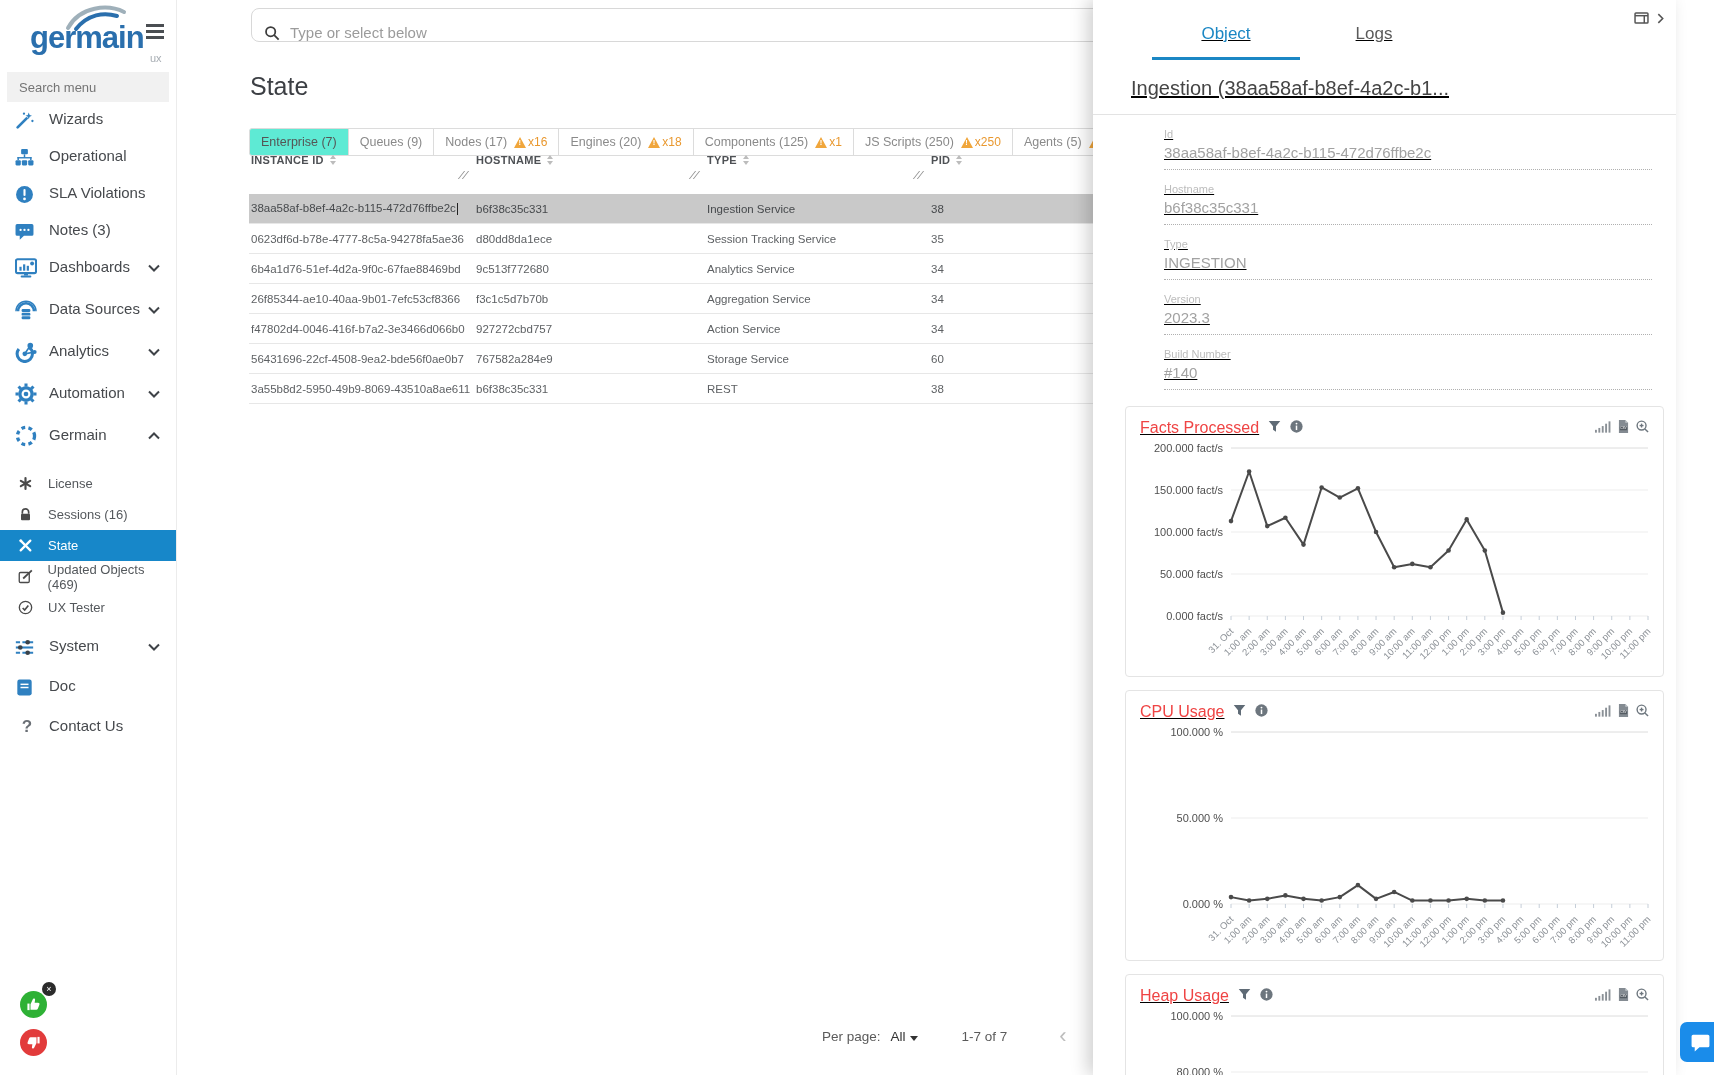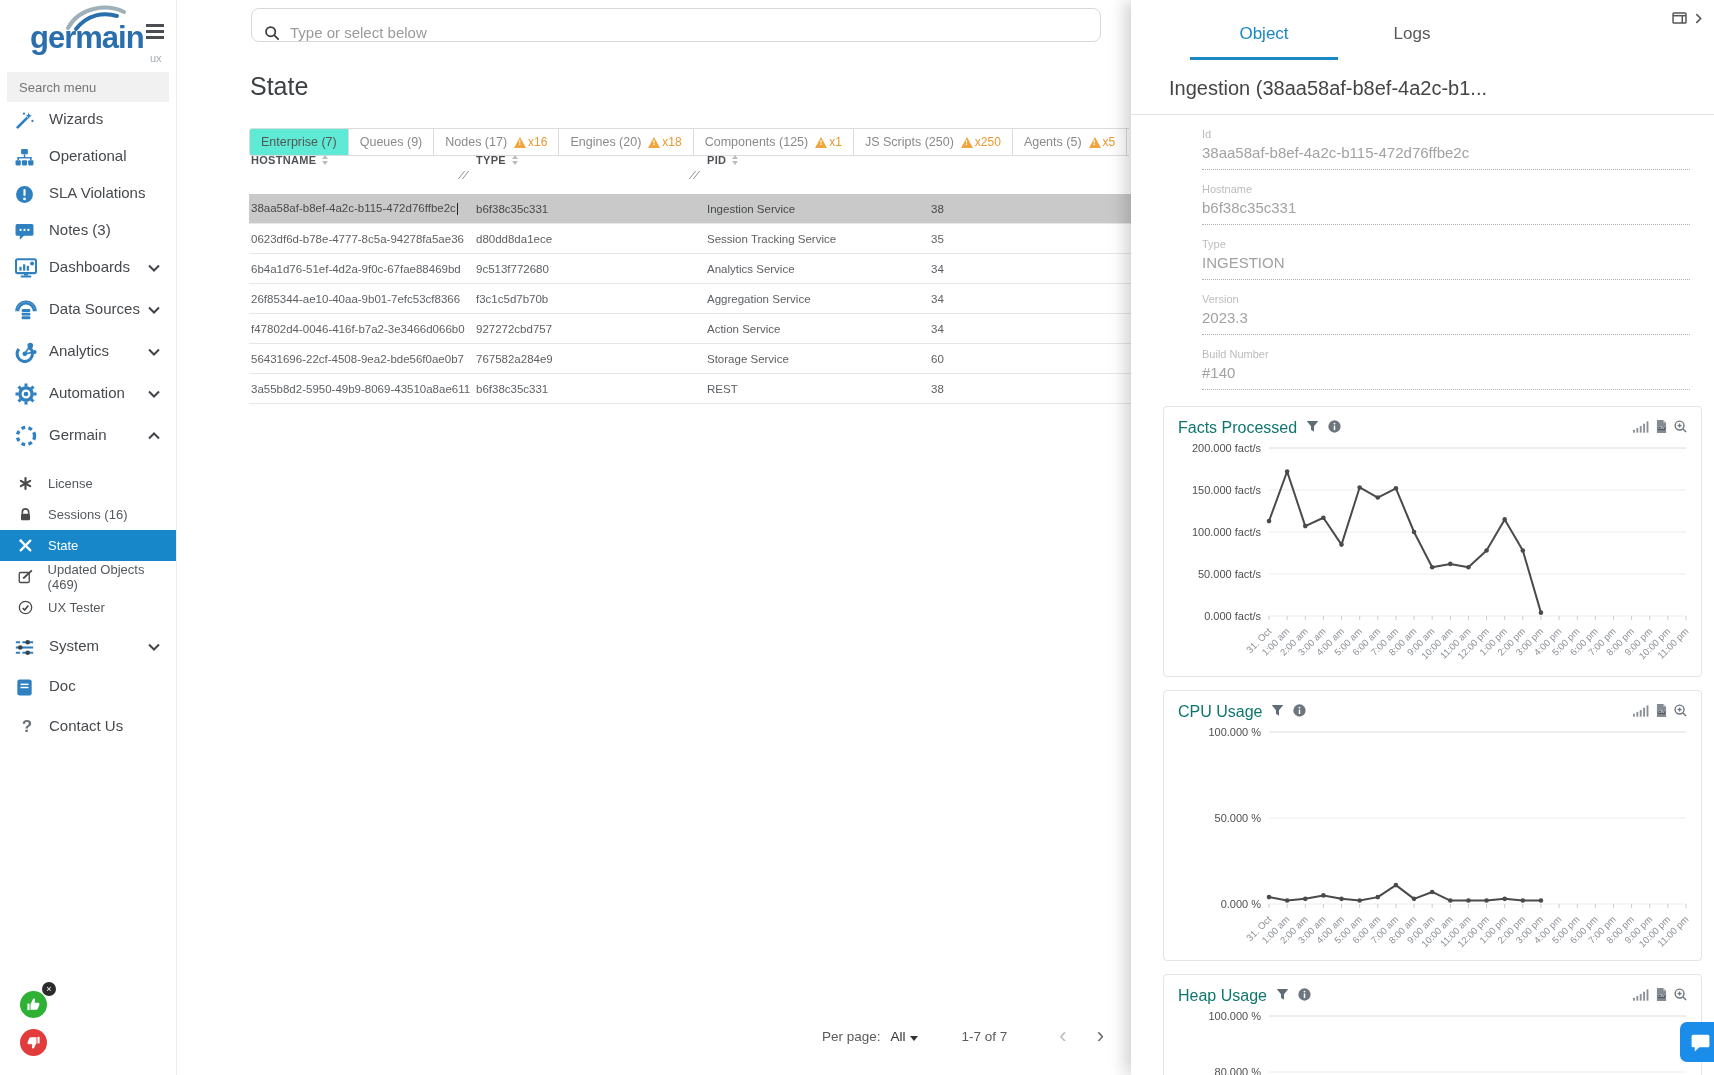--- a/index.html
+++ b/index.html
@@ -75,36 +75,36 @@
 
   .pagebar { position:absolute; top:1026px; left:598px; display:flex; align-items:center; font-size:13.5px; color:#5a5a5a; }
   .perpage-val { margin-left:10px; color:#333; cursor:pointer; }
   .perpage-val .dcar { display:inline-block; width:0; height:0; border-left:4px solid transparent;
     border-right:4px solid transparent; border-top:5px solid #333; margin-left:4px; }
   .rangelab { margin-left:44px; }
   .pgbtn { font-size:22px; line-height:20px; margin-left:52px; cursor:pointer; color:#bdbdbd; }
   .pgbtn.next { margin-left:30px; color:#6e6e6e; }
 
   
-  .panel { position:absolute; left:1131px; top:0; width:583px; height:100%; background:#fff;
-    box-shadow:-6px 0 16px rgba(0,0,0,0.18); z-index:5; overflow:hidden; }
+  .panel { position:absolute; left:1093px; top:0; width:583px; height:100%; background:#fff;
+    box-shadow:-6px 0 16px rgba(0,0,0,0.18); z-index:5; overflow:hidden;text-decoration:underline; }
   .ptop-icons { position:absolute; top:10px; right:12px; display:flex; gap:8px; align-items:center; }
   .ptabs { display:flex; margin:24px 0 0 59px; }
   .ptab { width:148px; text-align:center; font-size:17px; color:#5a5a5a; padding-bottom:13px; cursor:pointer; }
   .ptab.active { color:#1b87c4; border-bottom:3px solid #1b87c4; }
   .ptitle { margin:17px 26px 0 38px; font-size:20px; color:#454545; white-space:nowrap; overflow:hidden; }
   .pdivider { margin-top:14px; border-bottom:1px solid #e3e3e3; }
   .fields { padding:0 24px 0 26px; }
   .field { margin-top:13px; border-bottom:1px dotted #b0b0b0; padding-bottom:8px;margin-left:45px; }
   .field .flab { font-size:11px; color:#bcbcbc; }
   .field .fval { font-size:15px; color:#a2a2a2; margin-top:4px; }
   .cards { margin-top:16px; }
   .card { margin:0 0 13px 32px; width:539px; border:1px solid #e4e4e4; border-radius:4px; padding:9px 0 2px 0; }
   .card-head { display:flex; align-items:center; gap:9px; padding:0 14px; height:24px; }
-  .card-title { font-size:16px; color:#0f766e; }
+  .card-title { font-size:16px; color:#ef4444; }
   .card-head .right { margin-left:auto; display:flex; gap:7px; align-items:center; }
   .card svg.plot text { font-family:"Liberation Sans", sans-serif; }
 
   
   .thumb { position:absolute; width:27px; height:27px; border-radius:50%; display:flex;
     align-items:center; justify-content:center; cursor:pointer; z-index:6; }
   .thumb svg { width:15px; height:15px; }
   .thumb.up { left:20px; top:991px; background:#2eb135; }
   .thumb.down { left:20px; top:1029px; background:#e23b3b; }
   .dismiss { position:absolute; left:42px; top:982px; width:14px; height:14px; border-radius:50%;
@@ -391,20 +391,31 @@
       </div>
       <div class="tab">
         <span>Agents (5)</span>
         <span class="wtri"></span>
         <span class="wcount">x5</span>
       </div>
       <div class="tab"></div>
     </div>
   <div class="gtable">
     <div class="thead" id="thead">
+        <div class="th">
+          <span>INSTANCE ID</span>
+          <span class="sort">
+            <b class="up"></b>
+            <b class="dn"></b>
+          </span>
+          <span class="grip">
+            <i></i>
+            <i></i>
+          </span>
+        </div>
         <div class="th">
           <span>HOSTNAME</span>
           <span class="sort">
             <b class="up"></b>
             <b class="dn"></b>
           </span>
           <span class="grip">
             <i></i>
             <i></i>
           </span>

